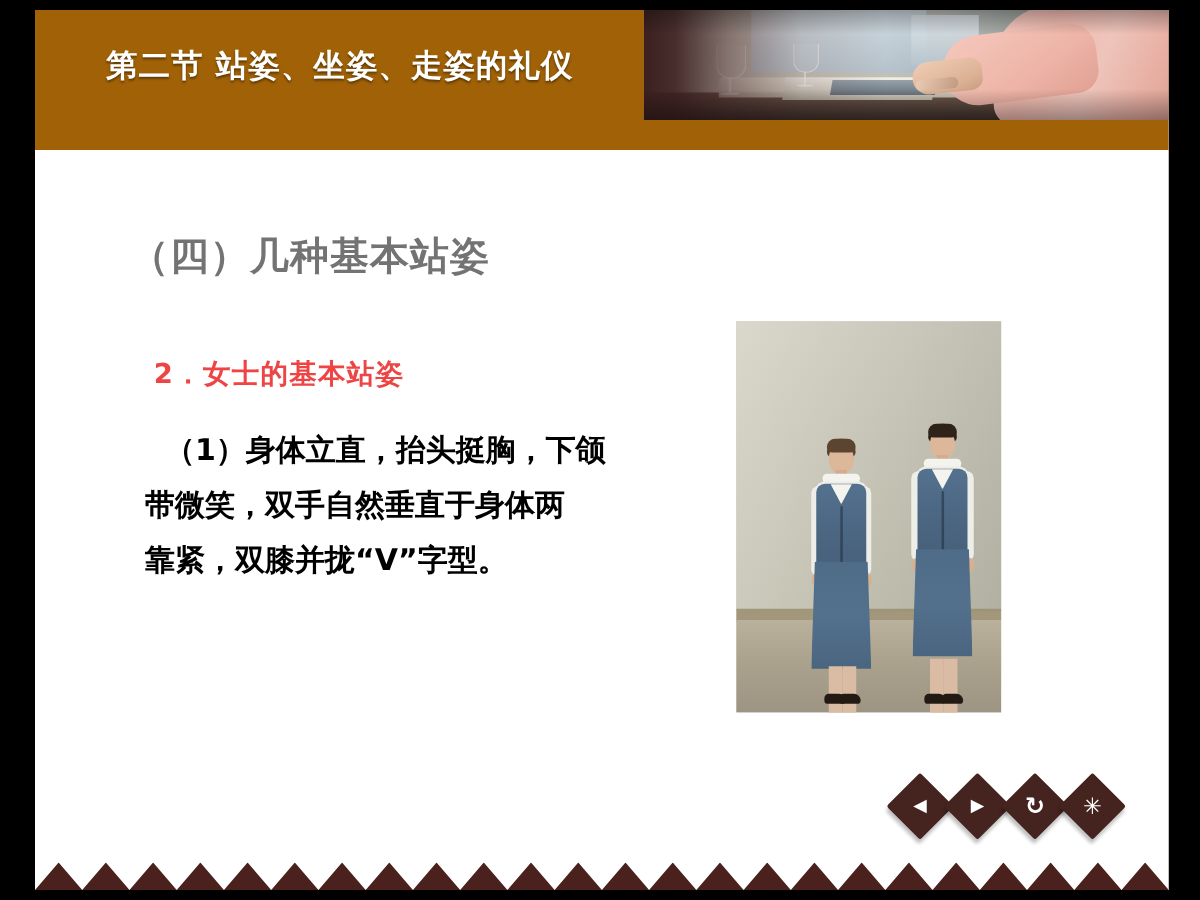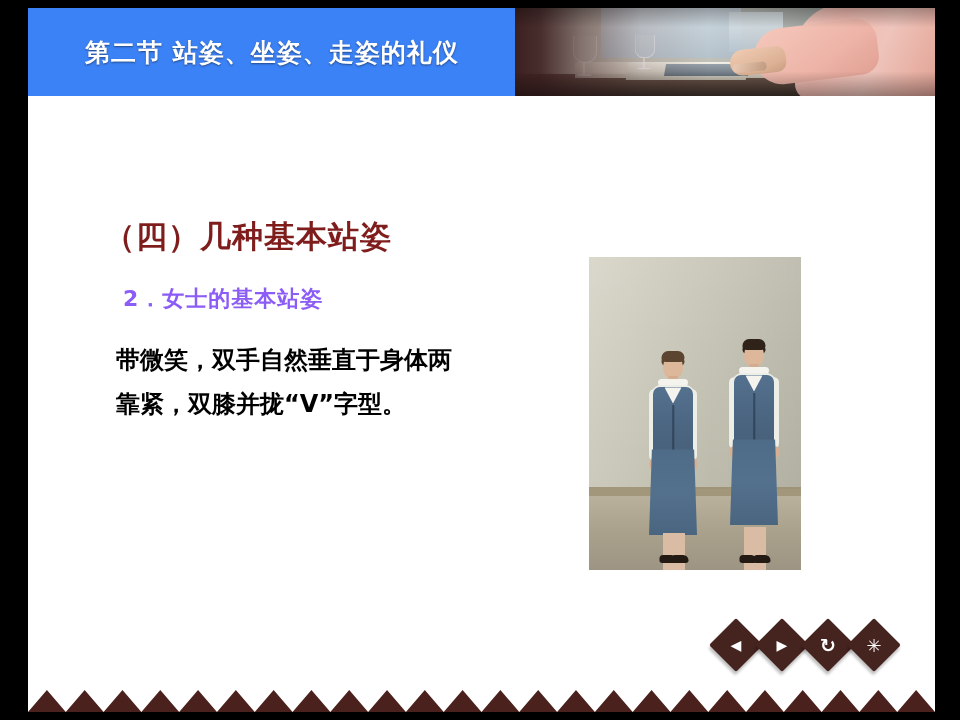--- a/index.html
+++ b/index.html
@@ -30,22 +30,22 @@
     height: 704px;
     background: #ffffff;
     overflow: hidden;
   }
 
   
   #header-bar {
     position: absolute;
     left: 0; top: 0;
     width: 907px;
-    height: 88px;
-    background: #3b82f6;
+    height: 112px;
+    background: #a16207;
     overflow: hidden;
   }
   
   #header-photo {
     position: absolute;
     right: 0; top: 0;
     width: 420px;
     height: 88px;
     overflow: hidden;
   }
@@ -212,32 +212,31 @@
     font-family: "Liberation Sans", sans-serif;
   }
 
   
   #heading {
     position: absolute;
     left: 76px;
     top: 176px;
     font-size: 31px;
     font-weight: bold;
-    color: #7f1d1d;
+    color: #737373;
     letter-spacing: 1px;
     white-space: nowrap;
-    margin-top: 32px;
   }
   #subheading {
     position: absolute;
     left: 95px;
     top: 276px;
     font-size: 22px;
     font-weight: bold;
-    color: #8b5cf6;
+    color: #ef4444;
     letter-spacing: 1px;
     white-space: nowrap;
   }
   #body-text {
     position: absolute;
     left: 88px;
     top: 330px;
     width: 450px;
     font-size: 24px;
     font-weight: bold;
@@ -439,20 +438,21 @@
       </div>
       <div id="header-title">第二节  站姿、坐姿、走姿的礼仪</div>
     </div>
 
 
     <div id="heading">（四）几种基本站姿</div>
 
     <div id="subheading">2．女士的基本站姿</div>
 
     <div id="body-text">
+      <span class="ln first">（1）身体立直，抬头挺胸，下颌</span>
       <span class="ln">带微笑，双手自然垂直于身体两</span>
       <span class="ln">靠紧，双膝并拢“V”字型。</span>
     </div>
 
     <div id="photo">
       <div class="wall"></div>
       <div class="baseboard"></div>
       <div class="floor"></div>
 
       <div class="person" style="left:52px; width:64px; height:206px;">

